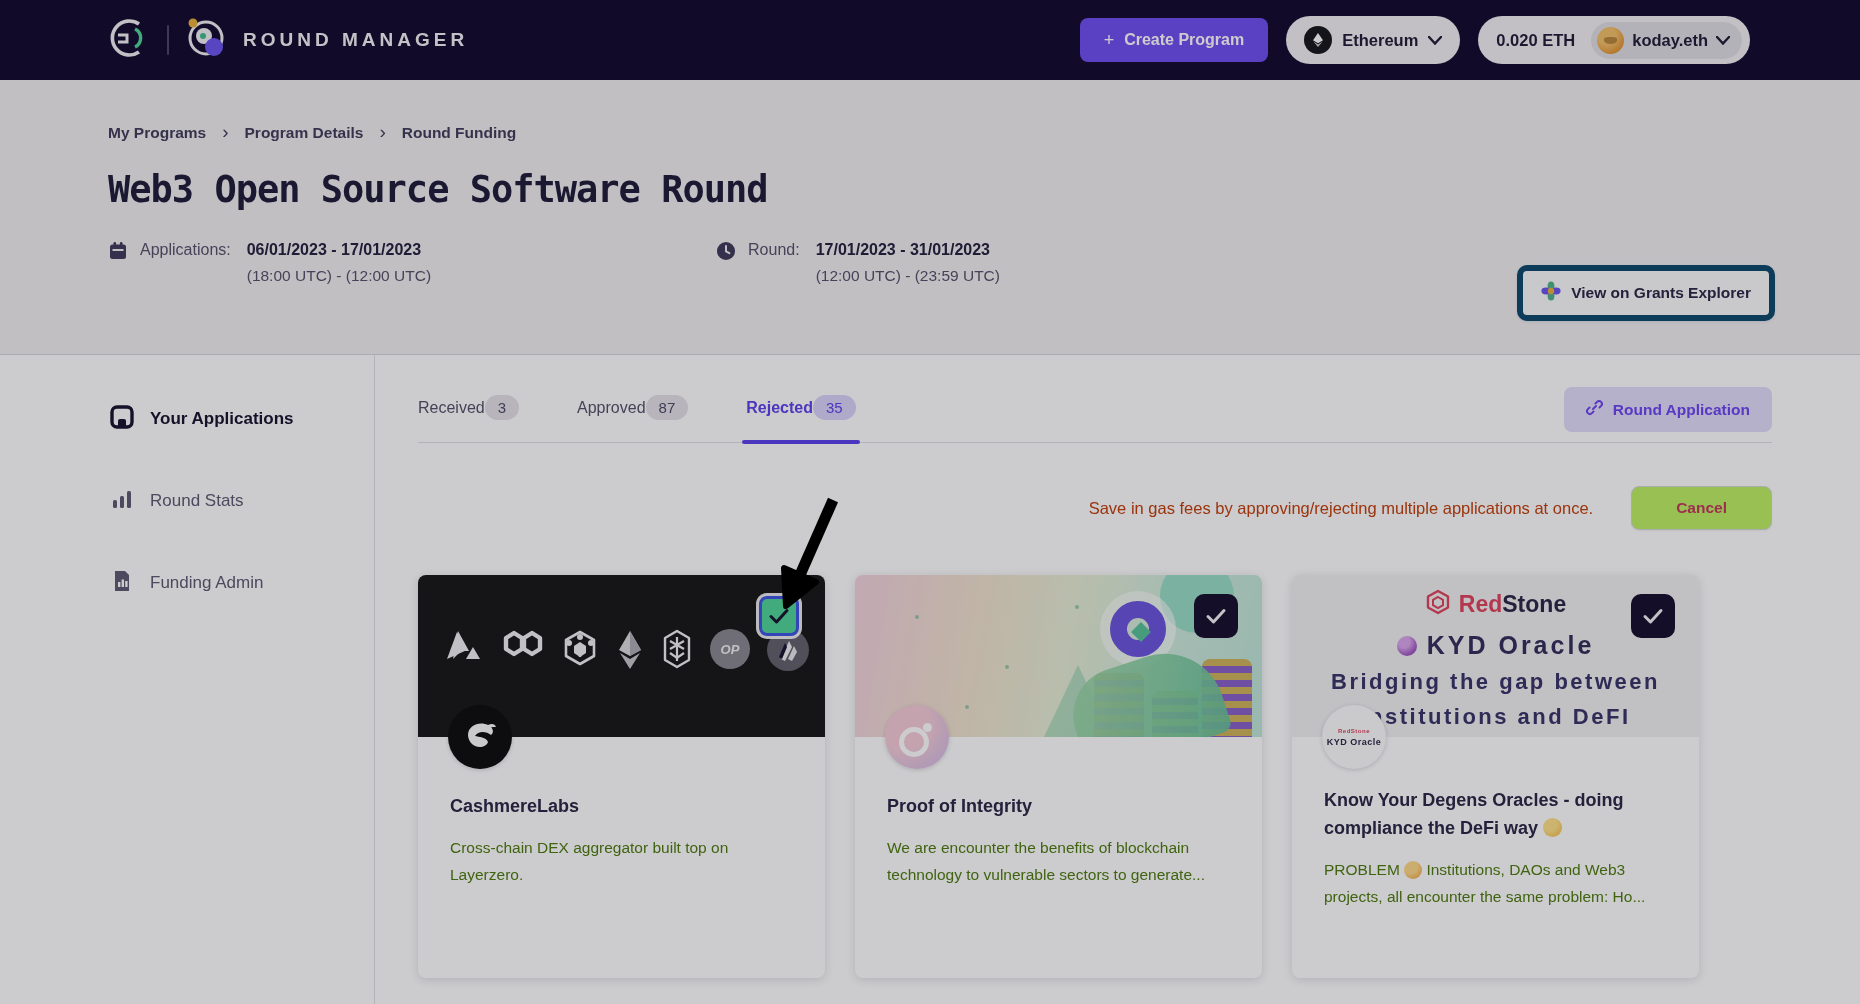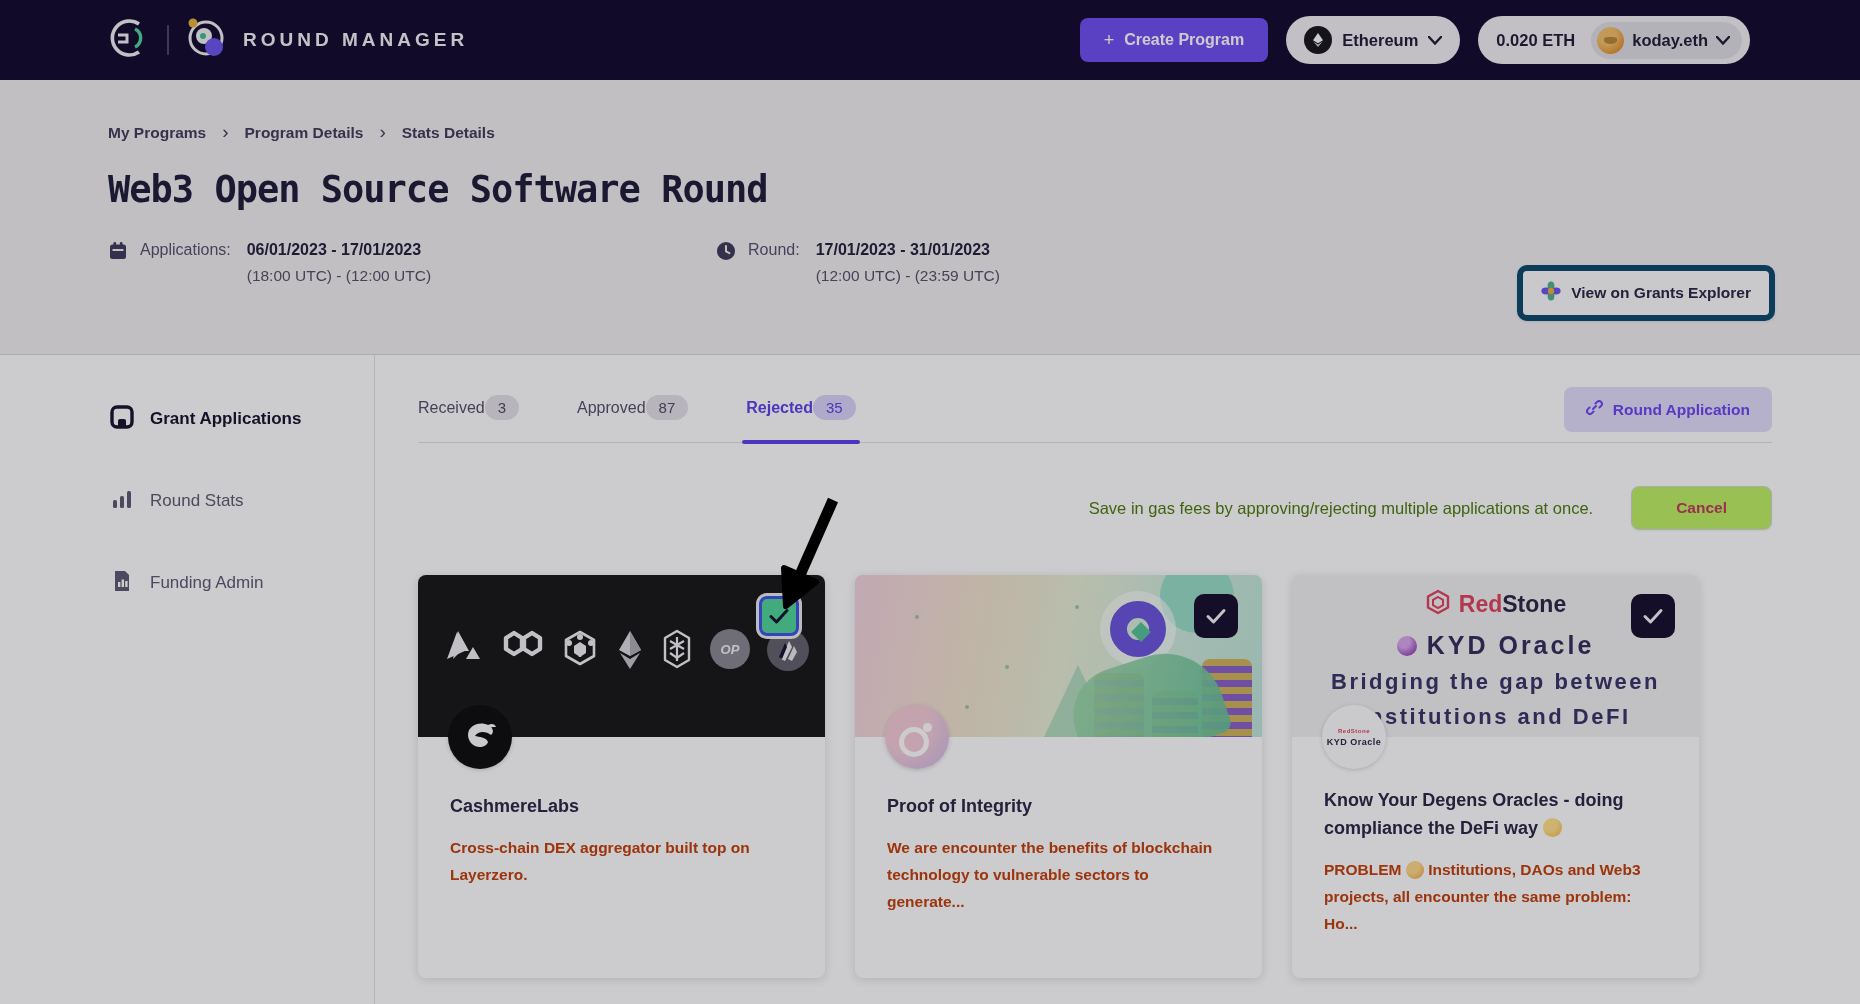--- a/index.html
+++ b/index.html
@@ -89,21 +89,21 @@
   .tab.active::after { content:''; position:absolute; left:-4px; right:-4px; bottom:-2px;
     height:4px; background:#5b43ee; border-radius:2px; }
   .round-app-btn {
     margin-left:auto; margin-top:-8px;
     background:#e4defc; border:none; border-radius:8px;
     color:#6c46f3; font-size:15.5px; font-weight:600;
     display:flex; align-items:center; gap:10px;
     padding:12px 22px; cursor:pointer; font-family:inherit;
   }
   .gas-row { margin-top:42px; display:flex; align-items:center; justify-content:flex-end; gap:38px; height:46px;}
-  .gas-msg { font-size:16.5px; color:#4d7c0f; }
+  .gas-msg { font-size:16.5px; color:#c2410c; }
   .cancel-btn {
     background:#bef264; border:1px solid #d8d7dd; border-radius:8px;
     color:#c23a5e; font-size:15.5px; font-weight:600;
     padding:12px 44px; cursor:pointer; font-family:inherit;
     box-shadow:0 1px 2px rgba(30,28,60,.06);
   }
   
   .cards-row { margin-top:44px; display:flex; gap:30px; }
   .card {
     width:407px; height:403px; background:#fff; border-radius:8px;
@@ -161,21 +161,21 @@
   .logo-grad { background:radial-gradient(circle at 30% 30%, #f5cdd8 0 40%, #cbb9e9 100%); }
   .logo-grad::before { content:''; position:absolute; left:14px; top:22px; width:20px; height:20px;
     border:5px solid #fff; border-radius:50%; }
   .logo-grad::after { content:''; position:absolute; left:38px; top:18px; width:9px; height:9px;
     background:#fff; border-radius:50%; }
   .logo-light { background:#fdfdfe; display:flex; flex-direction:column; align-items:center; justify-content:center; gap:3px; }
   .logo-rs-mini { font-size:6px; font-weight:800; color:#e0455e; letter-spacing:.5px; }
   .logo-kyd-mini { font-size:9px; font-weight:800; color:#2b2847; letter-spacing:.5px; }
   .card-body { padding:56px 32px 0; }
   .card-title { font-size:18px; font-weight:700; color:#2b2847; line-height:1.55; }
-  .card-desc { margin-top:13px; font-size:15.5px; color:#c2410c; line-height:1.75;font-weight:bold; }
+  .card-desc { margin-top:13px; font-size:15.5px; color:#4d7c0f; line-height:1.75; }
   .checkbox { position:absolute; top:19px; right:24px; z-index:4; display:flex;
     align-items:center; justify-content:center; cursor:pointer; }
   .cb-dark { width:44px; height:44px; background:#17102f; border-radius:10px; }
   .cb-green { width:40px; height:40px; background:#4fd79b; border-radius:8px;
     border:3px solid #3d55e6; box-shadow:0 0 0 3px rgba(245,245,248,.95); top:21px; right:26px;}
   
   .dim-overlay { position:absolute; inset:0; background:rgba(12,10,18,0.21);
     z-index:50; pointer-events:none; }
   .arrow-annotation { position:absolute; inset:0; z-index:60; pointer-events:none; }
 </style>
@@ -237,21 +237,21 @@
     </div>
   </div>
 </div>
 
 <div class="page-header">
   <div class="breadcrumb">
     <span class="crumb">My Programs</span>
     <span class="sep">›</span>
     <span class="crumb">Program Details</span>
     <span class="sep">›</span>
-    <span class="crumb">Stats Details</span>
+    <span class="crumb">Round Funding</span>
   </div>
   <div class="page-title">Web3 Open Source Software Round</div>
   <div class="meta-row">
     <div class="meta-block">
       <span class="meta-icon">
         <svg width="20" height="20" viewBox="0 0 20 20">
           <rect x="2" y="3.5" width="16" height="14.5" rx="2.5" fill="#403c5c"></rect>
           <rect x="5.5" y="1" width="2.6" height="4.5" rx="1.2" fill="#403c5c"></rect>
           <rect x="11.9" y="1" width="2.6" height="4.5" rx="1.2" fill="#403c5c"></rect>
           <rect x="4.5" y="8" width="11" height="2" fill="#f1f0f2"></rect>
@@ -293,21 +293,21 @@
 
 <div class="content">
   <div class="sidebar">
     <div class="side-item active">
       <span>
         <svg width="24" height="24" viewBox="0 0 24 24">
           <rect x="2" y="2" width="20" height="20" rx="5" fill="none" stroke="#17142f" stroke-width="3.4"></rect>
           <path d="M8 21 v-5 a2 2 0 0 1 2 -2 h4 a2 2 0 0 1 2 2 v5" fill="#17142f"></path>
         </svg>
       </span>
-      <span class="lbl">Grant Applications</span>
+      <span class="lbl">Your Applications</span>
     </div>
     <div class="side-item">
       <span>
         <svg width="24" height="24" viewBox="0 0 24 24">
           <rect x="3" y="13" width="4" height="8" rx="1.5" fill="#5e5a73"></rect>
           <rect x="10" y="9" width="4" height="12" rx="1.5" fill="#5e5a73"></rect>
           <rect x="17" y="4" width="4" height="17" rx="1.5" fill="#5e5a73"></rect>
         </svg>
       </span>
       <span class="lbl">Round Stats</span>

